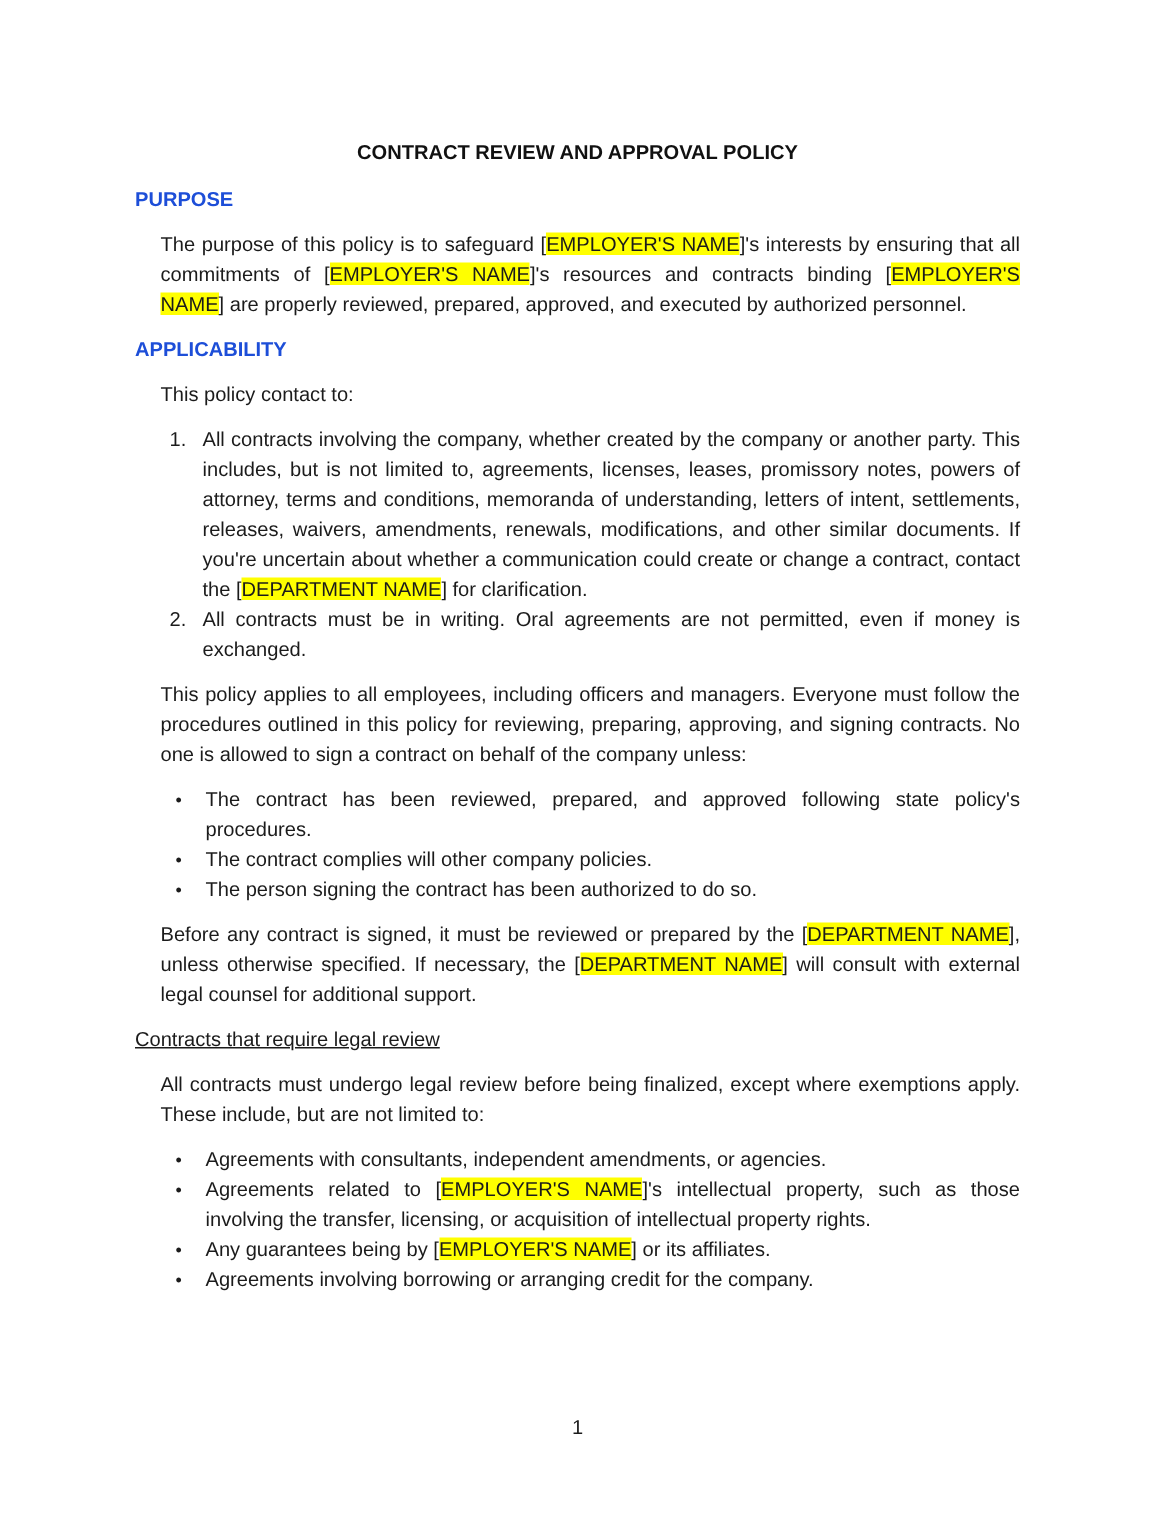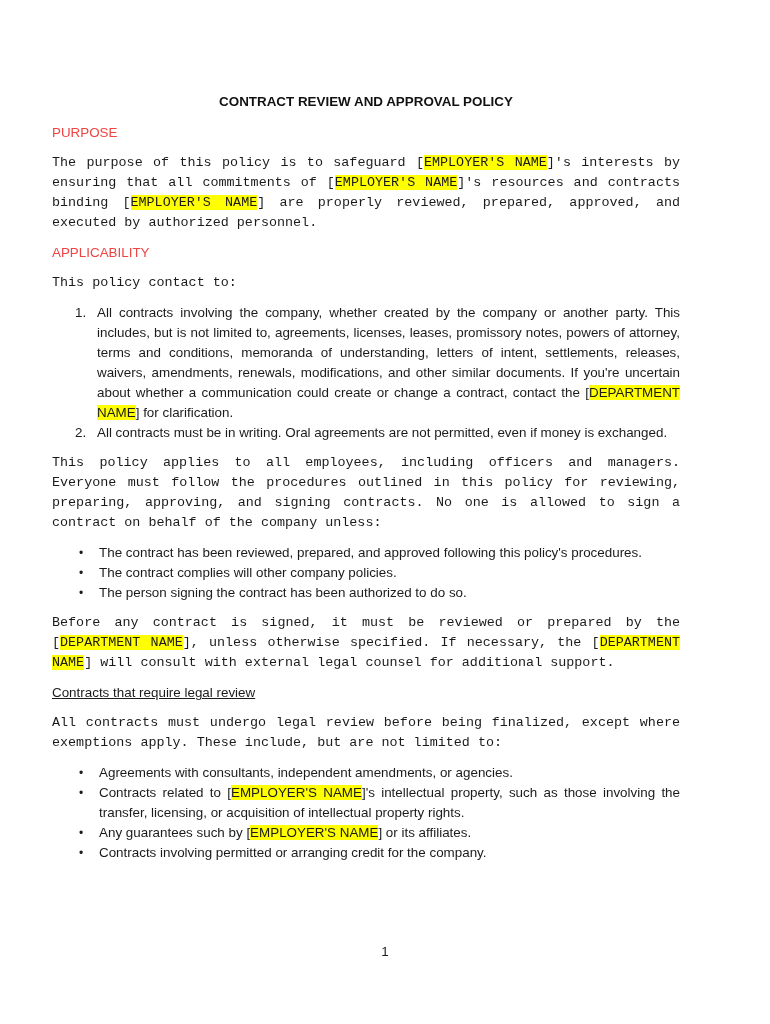--- a/index.html
+++ b/index.html
@@ -8,42 +8,41 @@
   .page {
     position: relative;
     width: 770px;
     height: 1024px;
     margin: 0 auto;
     background: #ffffff;
     font-family: "Liberation Sans", sans-serif;
     font-size: 13.4px;
     line-height: 20px;
     color: #1b1b1b;
-    padding: 92px 90px 0 52px;
+    padding: 92px 90px 0 90px;
     overflow: hidden;
   }
   .doc-title {
     text-align: center;
     font-weight: 700;
     color: #111;
     margin: 0 0 11px 0;
   }
   .heading {
-    font-weight: 400;
-    color: #ef4444;
+    font-weight: 700;
+    color: #1d4ed8;
     margin: 0 0 10px 0;
   }
   .subheading-underline {
     text-decoration: underline;
     margin: 0 0 10px 0;
   }
   .para {
     text-align: justify;
-    margin: 0 0 10px 0;
-    font-family: Liberation Mono, monospace;
+    margin: 0 0 10px 17px;
   }
   .list { margin: 0 0 10px 0; }
   .list-row { display: flex; }
   .list-row .marker {
     flex: 0 0 22px;
     margin-left: 23px;
     text-align: left;
   }
   .list-row .bullet {
     flex: 0 0 20px;
@@ -88,21 +87,21 @@
       <span class="marker">2.</span>
       <span class="li-content">All contracts must be in writing. Oral agreements are not permitted, even if money is exchanged.</span>
     </div>
   </div>
 
   <p class="para">This policy applies to all employees, including officers and managers. Everyone must follow the procedures outlined in this policy for reviewing, preparing, approving, and signing contracts. No one is allowed to sign a contract on behalf of the company unless:</p>
 
   <div class="list">
     <div class="list-row">
       <span class="bullet">•</span>
-      <span class="li-content">The contract has been reviewed, prepared, and approved following this policy's procedures.</span>
+      <span class="li-content">The contract has been reviewed, prepared, and approved following state policy's procedures.</span>
     </div>
     <div class="list-row">
       <span class="bullet">•</span>
       <span class="li-content">The contract complies will other company policies.</span>
     </div>
     <div class="list-row">
       <span class="bullet">•</span>
       <span class="li-content">The person signing the contract has been authorized to do so.</span>
     </div>
   </div>
@@ -114,27 +113,27 @@
 
   <p class="para">All contracts must undergo legal review before being finalized, except where exemptions apply. These include, but are not limited to:</p>
 
   <div class="list">
     <div class="list-row">
       <span class="bullet">•</span>
       <span class="li-content">Agreements with consultants, independent amendments, or agencies.</span>
     </div>
     <div class="list-row">
       <span class="bullet">•</span>
-      <span class="li-content"><span>Contracts related to [</span><span class="hl">EMPLOYER'S NAME</span><span>]'s intellectual property, such as those involving the transfer, licensing, or acquisition of intellectual property rights.</span></span>
+      <span class="li-content"><span>Agreements related to [</span><span class="hl">EMPLOYER'S NAME</span><span>]'s intellectual property, such as those involving the transfer, licensing, or acquisition of intellectual property rights.</span></span>
     </div>
     <div class="list-row">
       <span class="bullet">•</span>
-      <span class="li-content"><span>Any guarantees such by [</span><span class="hl">EMPLOYER'S NAME</span><span>] or its affiliates.</span></span>
+      <span class="li-content"><span>Any guarantees being by [</span><span class="hl">EMPLOYER'S NAME</span><span>] or its affiliates.</span></span>
     </div>
     <div class="list-row">
       <span class="bullet">•</span>
-      <span class="li-content">Contracts involving permitted or arranging credit for the company.</span>
+      <span class="li-content">Agreements involving borrowing or arranging credit for the company.</span>
     </div>
   </div>
 
   <div class="footer-pagenum">1</div>
 
 </div>
 
 </body></html>

